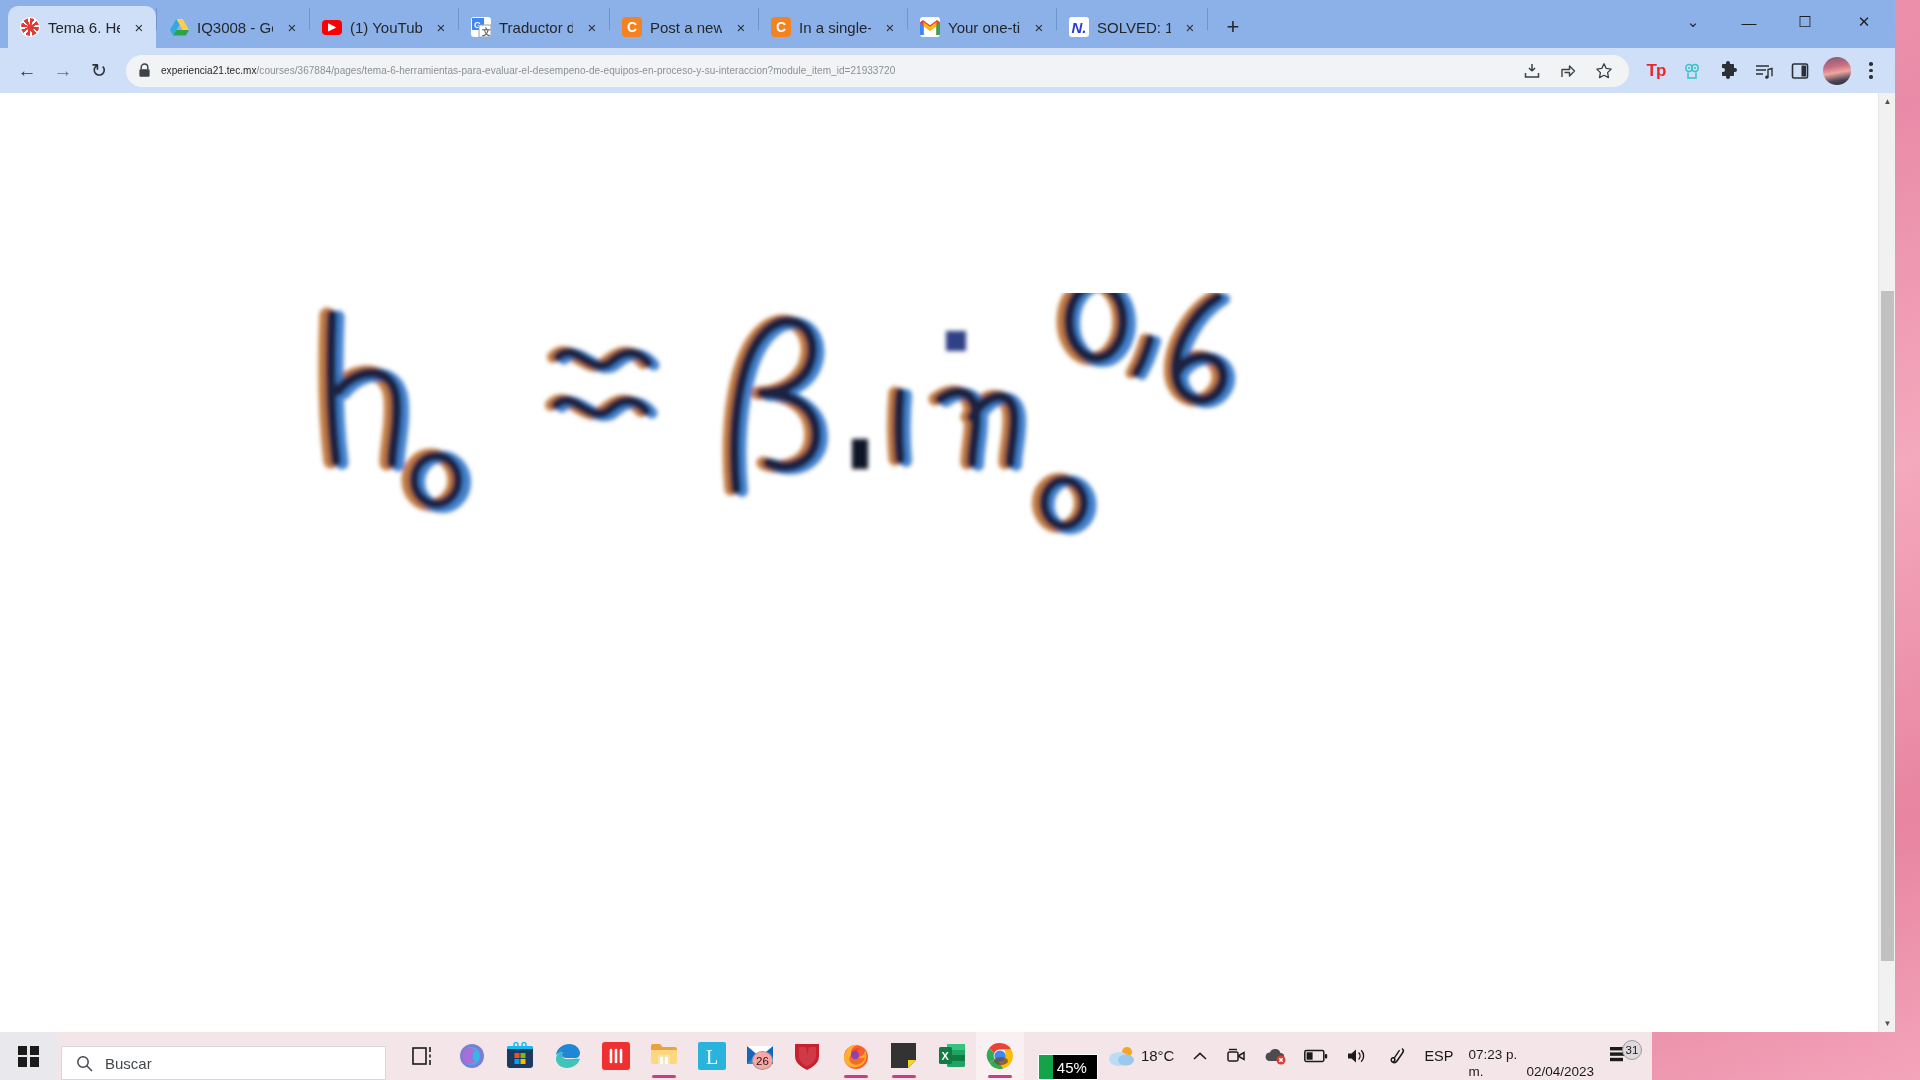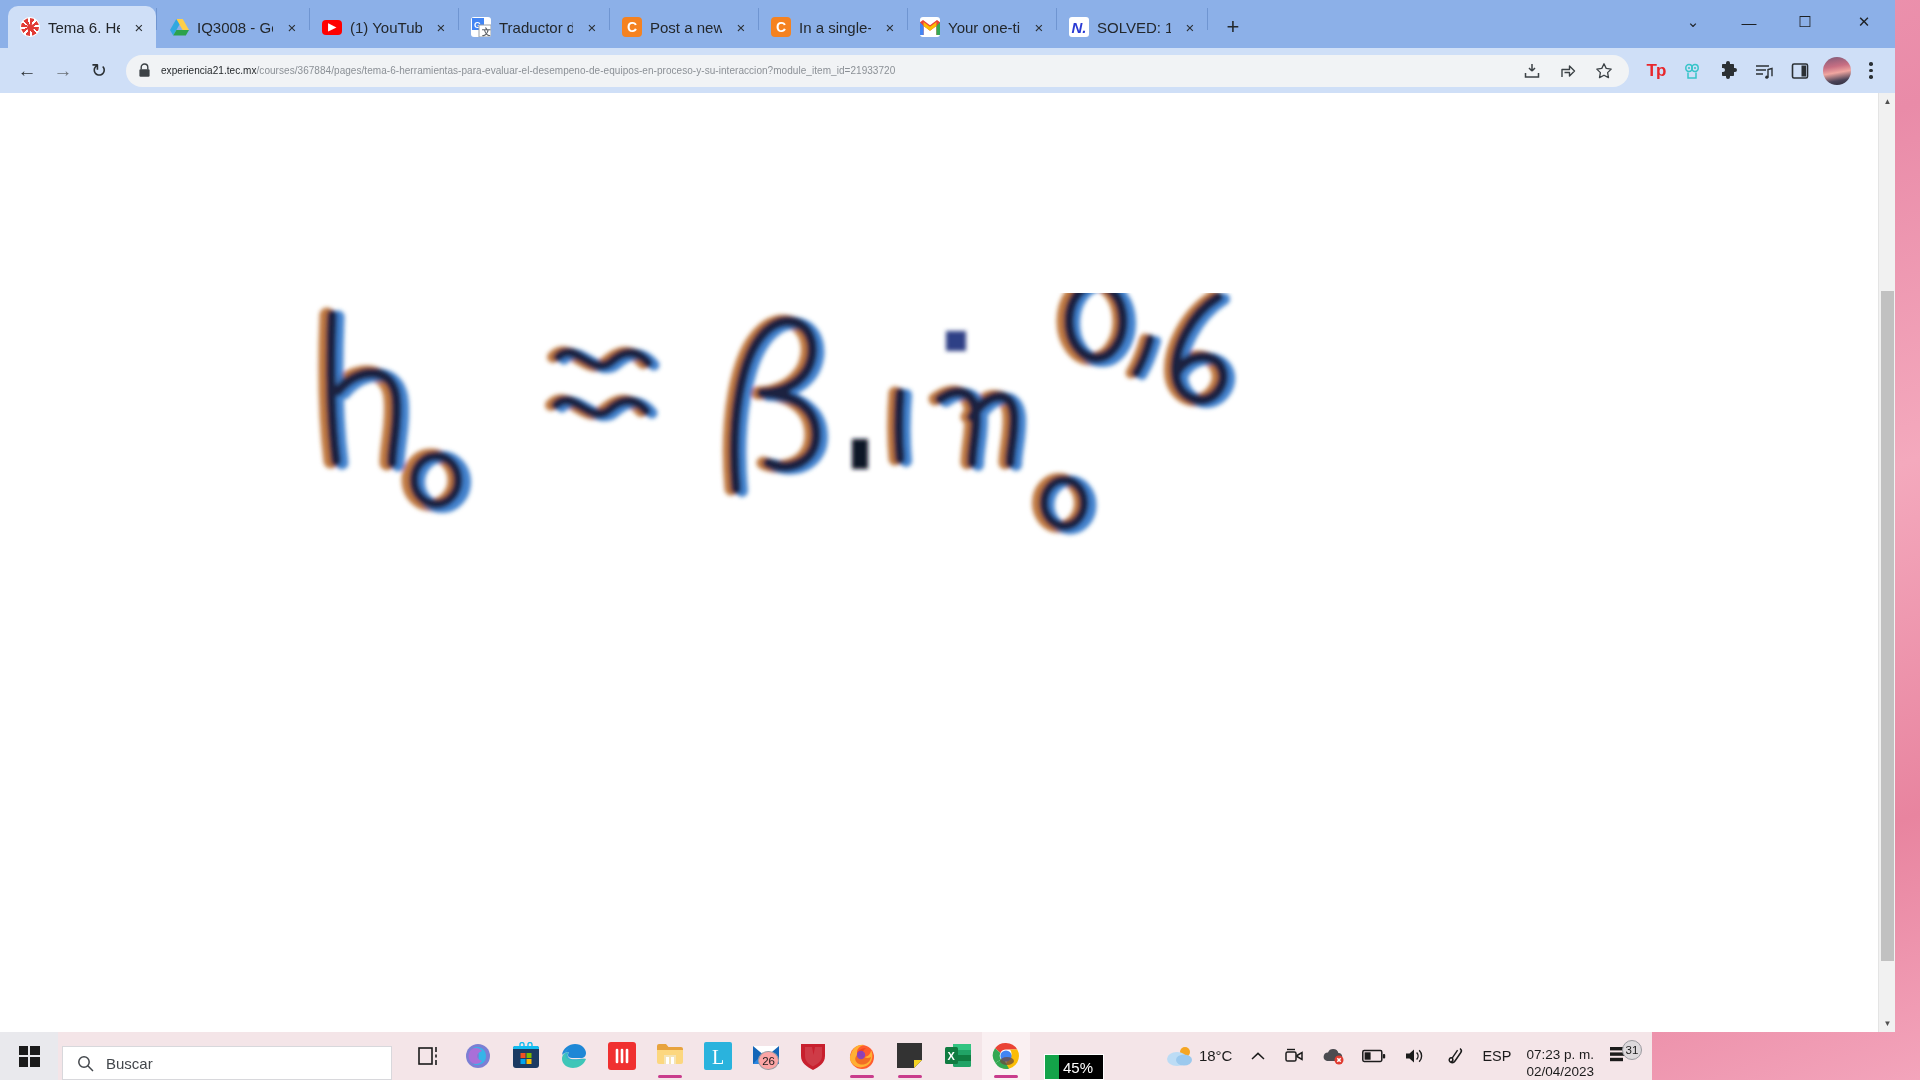--- a/index.html
+++ b/index.html
@@ -281,21 +281,21 @@
     display: inline-block; width: 14px; height: 24px; background: #13a349;
   }
   .batt-chip .pct { padding: 0 4px 0 4px; }
   .tray { margin-left: auto; display: flex; align-items: center; gap: 0; padding-right: 6px; }
   .tray-item {
     height: 48px; display: flex; align-items: center; justify-content: center;
     padding: 0 9px; gap: 4px;
   }
   .weather-temp { font-size: 15px; color: #1b1b1b; }
   .clock {
-    display: flex; flex-direction: column; align-items: flex-end;
+    display: flex; flex-direction: row; align-items: flex-end;
     line-height: 1.22; font-size: 13.5px; padding: 0 10px 0 6px; color: #1b1b1b; margin-top: 16px;
   }
   .notif-wrap { position: relative; padding: 0 12px 0 4px; display:flex; align-items:center; }
   .notif-badge {
     position: absolute; right: 4px; bottom: 8px;
     min-width: 20px; height: 20px; border-radius: 50%;
     background: #ddd9dc; border: 1px solid #9a9a9f;
     font-size: 11.5px; line-height: 19px; text-align: center; color: #1b1b1b;
   }
   svg { display: block; }

